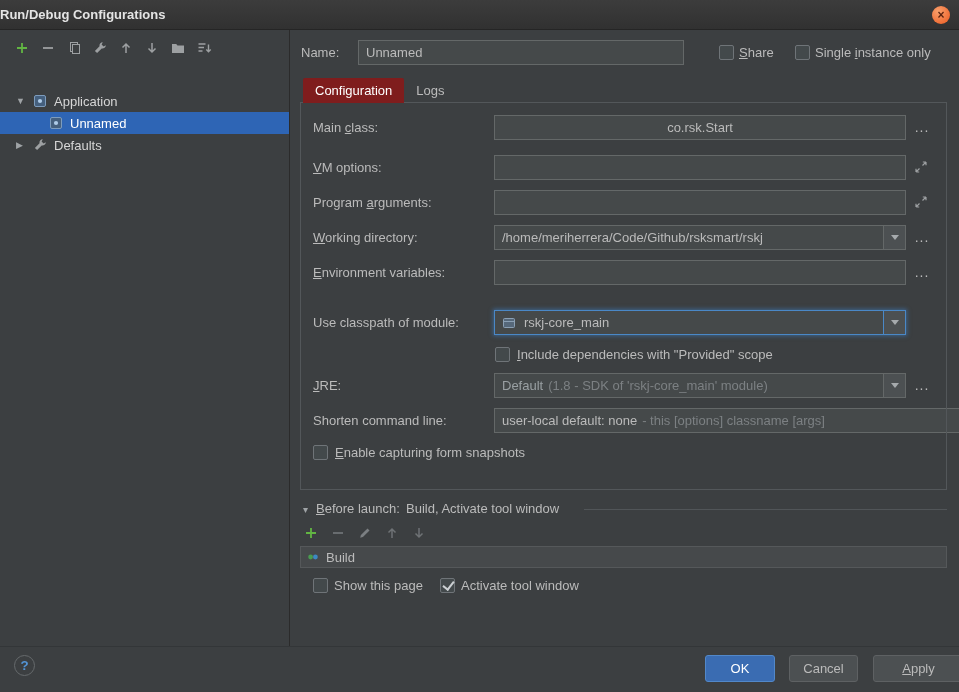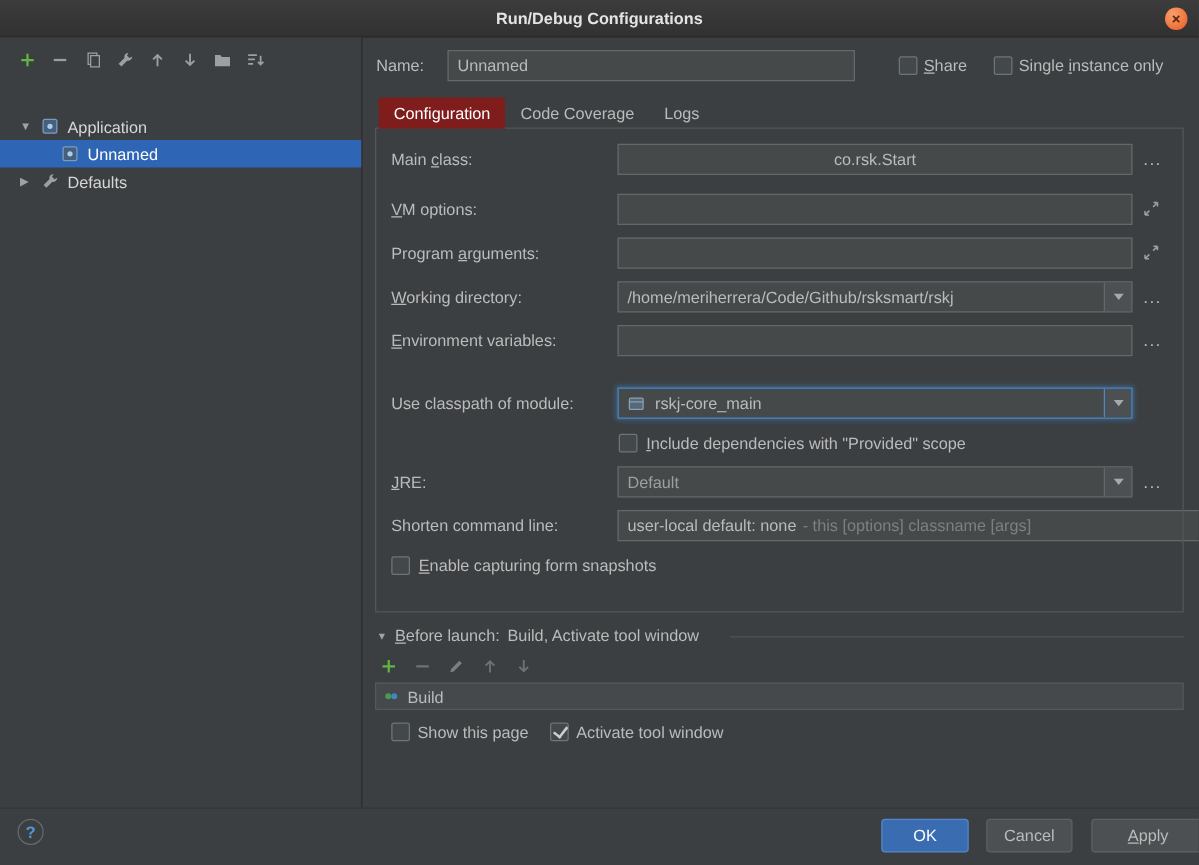--- a/index.html
+++ b/index.html
@@ -2,21 +2,21 @@
 <html><head>
 <meta charset="utf-8">
 <style>
 *{margin:0;padding:0;box-sizing:border-box}
 html,body{width:959px;height:692px}
 body{background:#3c3f41;font-family:"Liberation Sans",sans-serif;font-size:13px;color:#bbbbbb;overflow:hidden;position:relative}
 svg{display:block}
 u{text-decoration:underline;text-underline-offset:1px}
 
 
-.titlebar{position:absolute;top:0;left:0;right:0;height:30px;background:linear-gradient(#3c3c3c,#313131);border-bottom:1px solid #252525;display:flex;align-items:center;justify-content:center}
+.titlebar{position:absolute;top:0;left:0;right:0;height:30px;background:linear-gradient(#3c3c3c,#313131);border-bottom:1px solid #252525;display:flex;align-items:center;justify-content:flex-start}
 .titlebar .title{font-weight:bold;color:#e4e4e4}
 .close-btn{position:absolute;right:9px;top:6px;width:18px;height:18px;border-radius:50%;background:radial-gradient(circle at 35% 30%,#f9a06c,#ee6b33 75%);color:#5c2410;font-size:12px;line-height:18px;text-align:center;font-weight:bold;cursor:default}
 
 
 .sidebar{position:absolute;top:30px;left:0;width:290px;bottom:46px;border-right:1px solid #2b2b2b;background:#3c3f41}
 .sb-toolbar{display:flex;gap:10px;padding:10px 0 6px 14px;align-items:center}
 .sb-toolbar .tbtn{width:16px;height:16px}
 .tree{position:absolute;top:60px;left:0;right:0}
 .tree-row{height:22px;display:flex;align-items:center;padding-left:16px;white-space:nowrap}
 .tree-row.child{padding-left:48px}
@@ -150,21 +150,20 @@
 
   <span class="lbl" style="left:301px;top:44px">Name:</span>
   <input class="txt-field" style="left: 358px; top: 40px; width: 326px;" value="Unnamed">
   <span class="checkbox" style="left:719px;top:45px"></span>
   <span class="lbl" style="left:739px;top:44px"><u>S</u>hare</span>
   <span class="checkbox" style="left:795px;top:45px"></span>
   <span class="lbl" style="left:815px;top:44px">Single <u>i</u>nstance only</span>
 
   <div class="tabs">
     <span class="tab selected">Configuration</span>
-    <span class="tab">Code Coverage</span>
     <span class="tab">Logs</span>
   </div>
   <div class="panel"></div>
 
   <span class="lbl" style="left:313px;top:119px">Main <u>c</u>lass:</span>
   <input class="txt-field" style="left: 494px; top: 115px; width: 412px; text-align: center;" value="co.rsk.Start">
   <button class="dots-btn" style="left:910px;top:116px">...</button>
 
   <span class="lbl" style="left:313px;top:159px"><u>V</u>M options:</span>
   <input class="txt-field" style="left: 494px; top: 155px; width: 412px;" value="">
@@ -208,20 +207,21 @@
         <span class="tri-down"></span>
       </span>
   </div>
 
   <span class="checkbox" style="left:495px;top:347px"></span>
   <span class="lbl" style="left:517px;top:346px"><u>I</u>nclude dependencies with "Provided" scope</span>
 
   <span class="lbl" style="left:313px;top:377px"><u>J</u>RE:</span>
   <div class="combo" style="left:494px;top:373px;width:412px">
     <span class="val-dim">Default</span>
+    <span class="hint">(1.8 - SDK of 'rskj-core_main' module)</span>
     <span class="arrow-btn">
         <span class="tri-down"></span>
       </span>
   </div>
   <button class="dots-btn" style="left:910px;top:374px">...</button>
 
   <span class="lbl" style="left:313px;top:412px">Shorten command line:</span>
   <div class="combo" style="left:494px;top:408px;width:498px">
     <span>user-local default: none</span>
     <span class="hint">- this [options] classname [args]</span>

